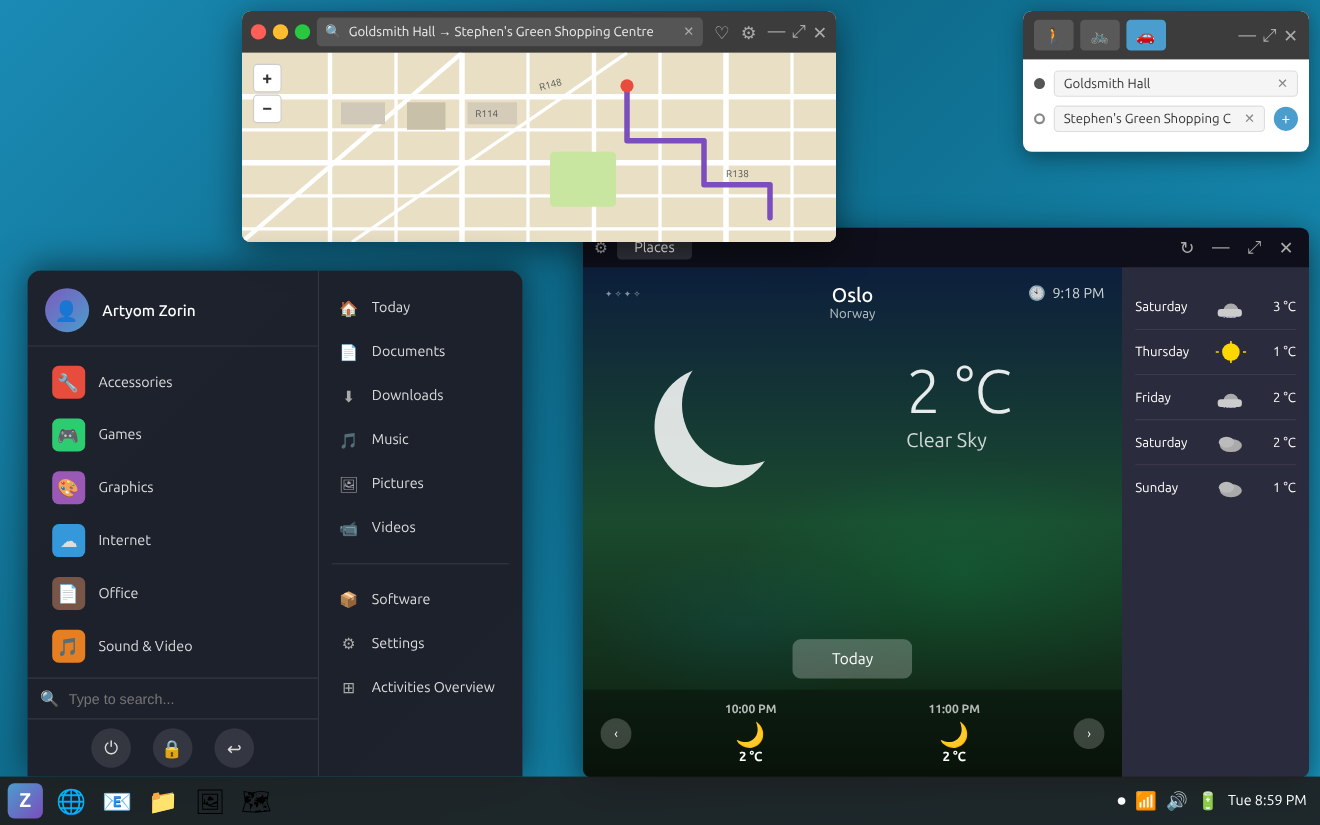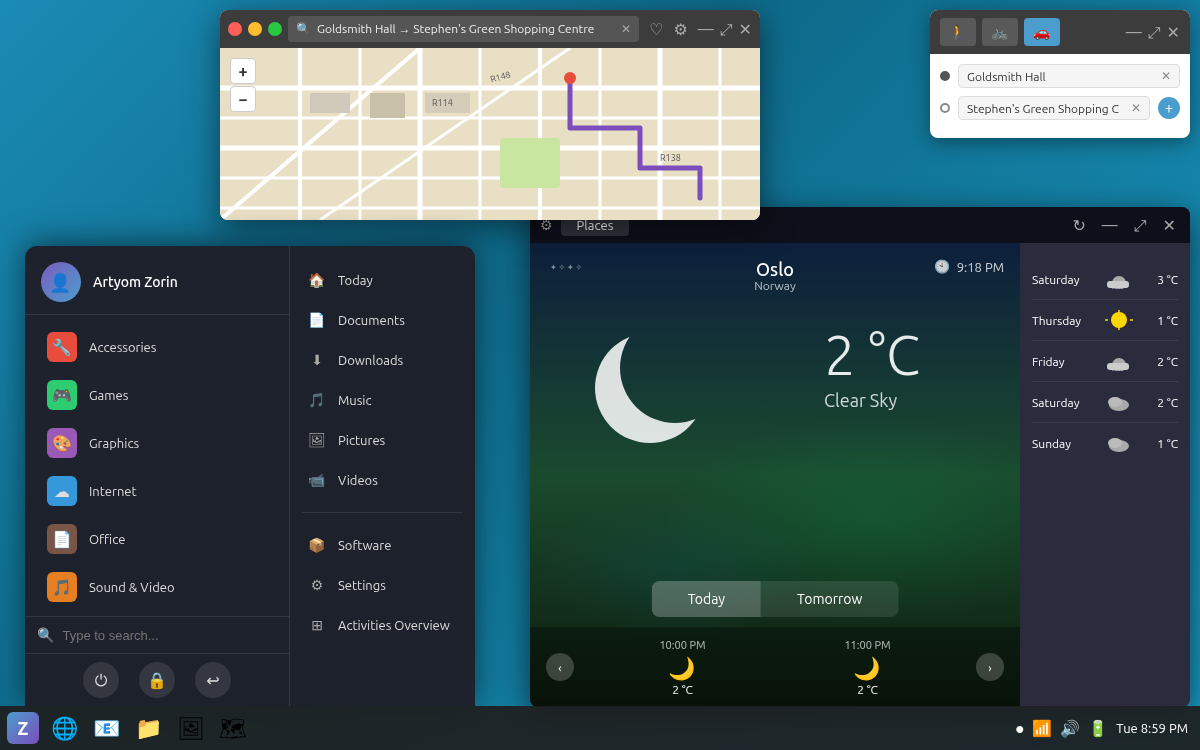--- a/index.html
+++ b/index.html
@@ -442,20 +442,21 @@
       border-radius: 50%;
       background: rgba(255,255,255,0.2);
       display: flex; align-items: center; justify-content: center;
       color: white; cursor: pointer; font-size: 12px;
     }
     .hourly-items {
       flex: 1;
       display: flex;
       justify-content: space-around;
       align-items: center;
+      font-weight: bold;
     }
     .hourly-item {
       text-align: center;
       color: white;
     }
     .hourly-time { font-size: 11px; opacity: 0.7; margin-bottom: 4px; }
     .hourly-icon { font-size: 22px; margin-bottom: 2px; }
     .hourly-temp { font-size: 12px; }
 
     
@@ -615,21 +616,20 @@
             </mask>
           </defs>
           <circle cx="60" cy="65" r="55" fill="rgba(255,255,255,0.85)" mask="url(#moon-mask)"></circle>
         </svg>
         <div class="weather-temp-display">
           <div class="weather-temp-big">2 °C</div>
           <div class="weather-desc">Clear Sky</div>
         </div>
         <div class="weather-tabs">
           <div class="weather-tab active">Today</div>
-          <div class="weather-tab inactive">Tomorrow</div>
         </div>
         <div class="weather-hourly">
           <div class="hourly-nav">‹</div>
           <div class="hourly-items">
             <div class="hourly-item">
               <div class="hourly-time">10:00 PM</div>
               <div class="hourly-icon">🌙</div>
               <div class="hourly-temp">2 °C</div>
             </div>
             <div class="hourly-item">

